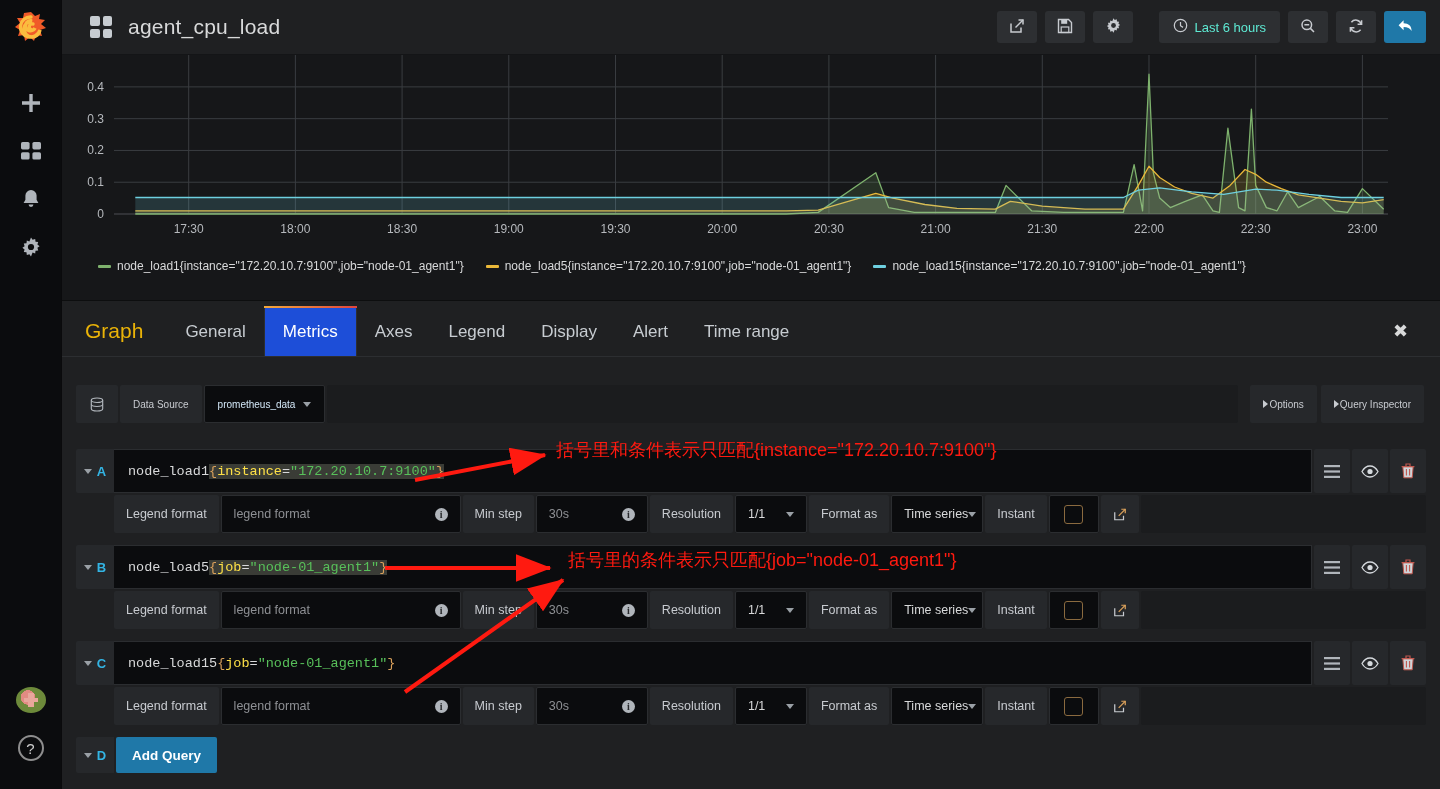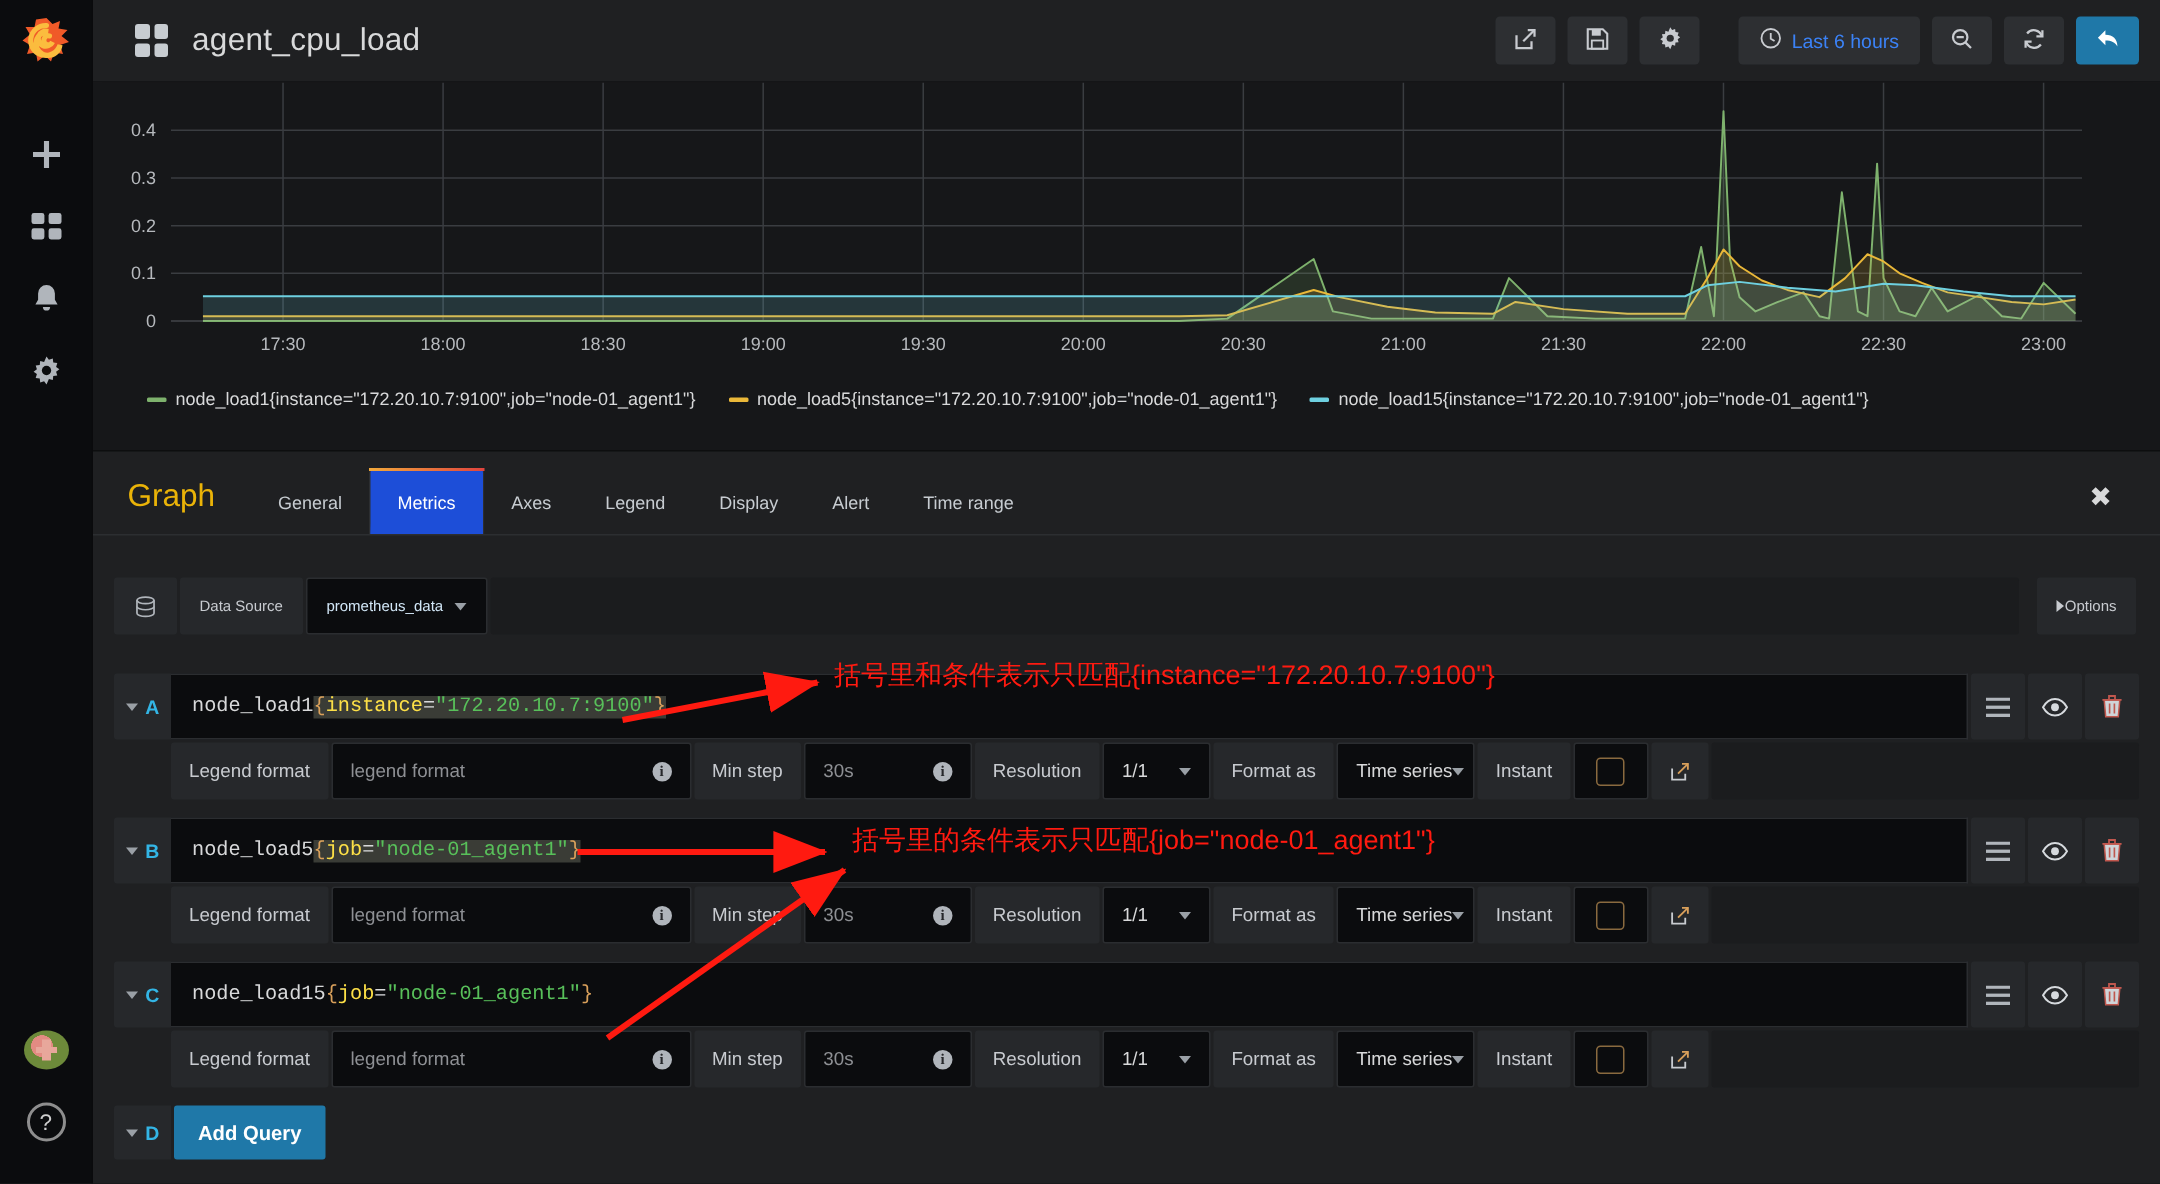--- a/index.html
+++ b/index.html
@@ -43,21 +43,21 @@
     border-bottom: 1px solid #141517;
   }
   .dash-icon { margin-left: 28px; width: 22px; height: 22px;
      display: grid; grid-template-columns: 1fr 1fr; grid-template-rows: 1fr 1fr; gap: 3px; }
   .dash-icon i { background: #c7ccd1; border-radius: 2px; display: block; }
   #dash-title { margin-left: 16px; color: #d8d9da; font-size: 21px; letter-spacing: .2px; }
   .top-spacer { flex: 1 1 auto; }
   .tb-btn {
     height: 32px; min-width: 40px; padding: 0 11px; margin-right: 8px;
     background: #2d2f32; border: none; border-radius: 3px;
-    color: #3b82f6; font-size: 13px; display: inline-flex; align-items: center;
+    color: #5eead4; font-size: 13px; display: inline-flex; align-items: center;
     justify-content: center; gap: 6px; cursor: pointer;
     font-family: "Liberation Sans", sans-serif;
   }
   .tb-btn.gap { margin-right: 26px; }
   .tb-btn.primary { background: #1f78a8; color: #fff; margin-right: 14px; width: 42px; }
   .tb-time { padding: 0 14px; }
 
   
   #graph-panel {
     position: absolute; left: 68px; top: 55px; width: 1354px; height: 233px;
@@ -74,21 +74,21 @@
 
   
   #editor {
     position: absolute; left: 62px; top: 300px; width: 1378px; height: 489px;
     background: #1f2022; border-top: 1px solid #0d0e0f;
   }
   #tabbar { height: 56px; display: flex; align-items: flex-end; position: relative;
      border-bottom: 1px solid #2c2e31; }
   #tab-title { color: #eab308; font-size: 21px; padding: 0 24px 13px 23px; }
   .tab {
-    position: relative; padding: 0 18px 14px 18px; color: #c7ccd1; font-size: 12px;
+    position: relative; padding: 0 18px 14px 18px; color: #c7ccd1; font-size: 17px;
     cursor: pointer; background: transparent;
   }
   .tab.active { color: #fff; background: #1d4ed8;
      border-left: 1px solid #2c2e31; border-right: 1px solid #2c2e31;
      padding-top: 16px; border-radius: 3px 3px 0 0; }
   .tab.active::before {
     content: ""; position: absolute; left: -1px; right: -1px; top: 0; height: 2px;
     background: linear-gradient(to right, #f2a93b, #e0443e);
   }
   #close-editor { position: absolute; right: 32px; bottom: 16px; color: #d8d9da;
@@ -383,20 +383,24 @@
     <div class="gf-seg value">
       <span>prometheus_data</span>
       <i class="caret-dn"></i>
     </div>
     <div class="gf-seg empty"></div>
     <div class="ds-right">
       <div class="gf-seg">
         <i class="caret-rt"></i>
         <span>Options</span>
       </div>
+      <div class="gf-seg">
+        <i class="caret-rt"></i>
+        <span>Query Inspector</span>
+      </div>
     </div>
   </div>
 
   <div id="queries">
 
     <div class="q-block">
       <div class="q-head">
         <div class="q-letter">
           <i class="caret-dn"></i>
           <span>A</span>

